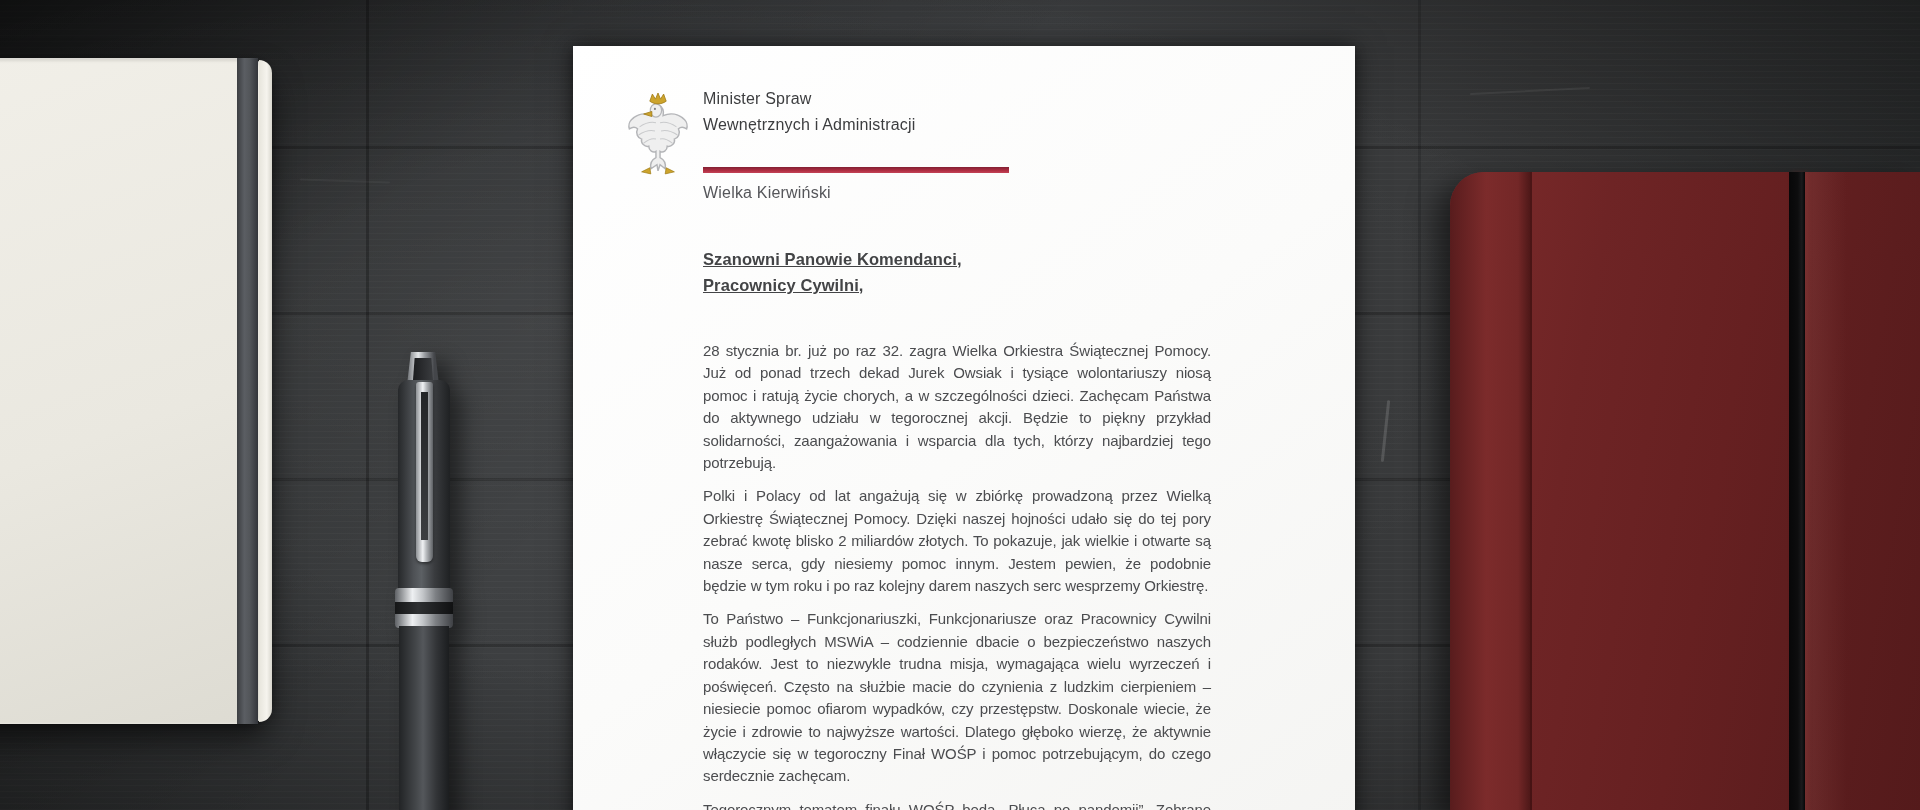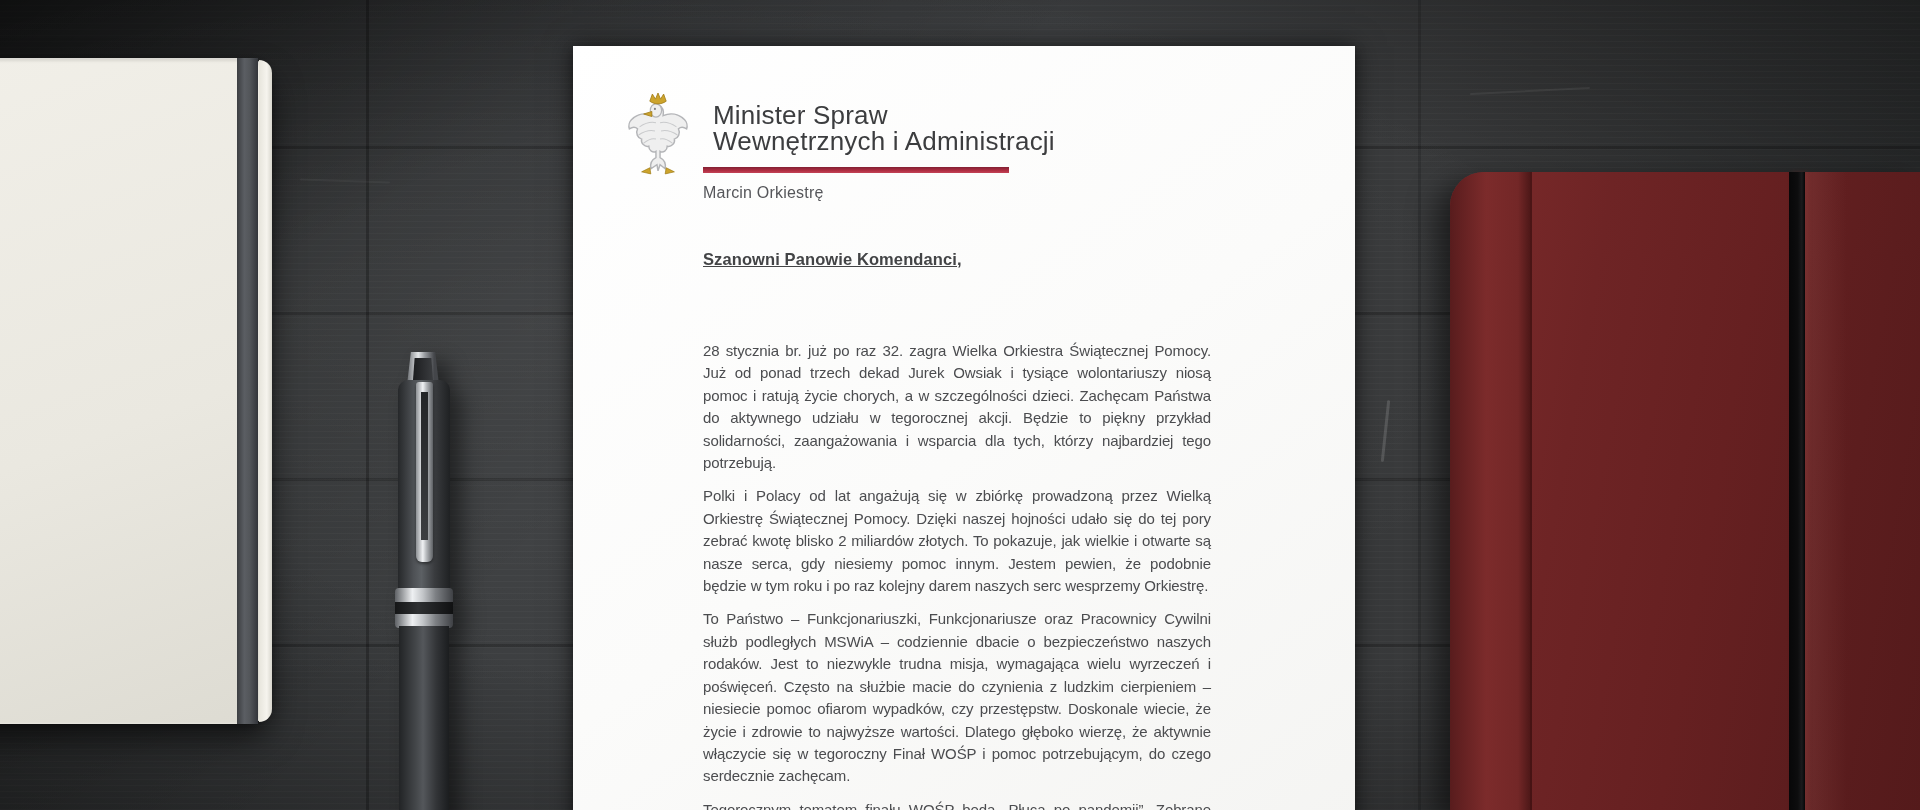--- a/index.html
+++ b/index.html
@@ -74,22 +74,22 @@
     position:absolute;left:8px;top:274px;width:50px;height:196px;
     background:linear-gradient(90deg,#222426 0%,#45484b 35%,#54575b 48%,#323437 75%,#1b1d1f 100%);
   }
   
   .paper{
     position:absolute;left:573px;top:46px;width:782px;height:815px;
     background:linear-gradient(145deg,#ffffff 0%,var(--paper,#fbfbfa) 50%,#f4f4f2 100%);
     box-shadow:0 0 26px rgba(0,0,0,0.5), 0 4px 10px rgba(0,0,0,0.35);
   }
   .emblem{position:absolute;left:52px;top:46px;width:66px;height:86px;}
-  .ministry{position:absolute;left:130px;top:57px;color:var(--header-text,#3c3d3f);
-    font-size:26px;line-height:25.5px;font-weight:500;letter-spacing:0.2px;margin-left:10px;}
+  .ministry{position:absolute;left:130px;top:40px;color:var(--header-text,#3c3d3f);
+    font-size:16px;line-height:25.5px;font-weight:500;letter-spacing:0.2px;}
   .red-line{position:absolute;left:130px;top:121px;width:306px;height:6px;
     background:linear-gradient(180deg,#822033 0%,var(--accent,#b02e42) 60%,#c44357 100%);}
   .minister-name{position:absolute;left:130px;top:138px;font-size:16px;color:#55565a;letter-spacing:0.2px;}
   .salutation{position:absolute;left:130px;top:200px;font-weight:bold;font-size:16.5px;
     line-height:26px;color:#434446;letter-spacing:0.1px;text-decoration:underline;}
   .body-text{position:absolute;left:130px;top:294px;width:524px;
     font-size:15px;line-height:22.4px;color:var(--body-text,#4b4c4f);
     text-align:justify;letter-spacing:-0.1px;}
   .body-text p{margin:0 16px 11px 0;}
   
@@ -160,24 +160,25 @@
       <path d="M40 74 L48 78 L39 80 Z" fill="#cda42c" stroke="#a07c18" stroke-width="0.7"></path>
     </svg>
 
     <div class="ministry">
       <div>Minister Spraw</div>
       <div>Wewnętrznych i Administracji</div>
     </div>
 
     <div class="red-line"></div>
 
-    <div class="minister-name">Marcin Orkiestrę</div>
+    <div class="minister-name">Wielka Kierwiński</div>
 
     <div class="salutation">
       <div>Szanowni Panowie Komendanci,</div>
+      <div>Pracownicy Cywilni,</div>
     </div>
 
     <div class="body-text">
       <p>28 stycznia br. już po raz 32. zagra Wielka Orkiestra Świątecznej Pomocy. Już od ponad trzech dekad Jurek Owsiak i tysiące wolontariuszy niosą pomoc i ratują życie chorych, a w szczególności dzieci. Zachęcam Państwa do aktywnego udziału w tegorocznej akcji. Będzie to piękny przykład solidarności, zaangażowania i wsparcia dla tych, którzy najbardziej tego potrzebują.</p>
       <p>Polki i Polacy od lat angażują się w zbiórkę prowadzoną przez Wielką Orkiestrę Świątecznej Pomocy. Dzięki naszej hojności udało się do tej pory zebrać kwotę blisko 2 miliardów złotych. To pokazuje, jak wielkie i otwarte są nasze serca, gdy niesiemy pomoc innym. Jestem pewien, że podobnie będzie w tym roku i po raz kolejny darem naszych serc wesprzemy Orkiestrę.</p>
       <p>To Państwo – Funkcjonariuszki, Funkcjonariusze oraz Pracownicy Cywilni służb podległych MSWiA – codziennie dbacie o bezpieczeństwo naszych rodaków. Jest to niezwykle trudna misja, wymagająca wielu wyrzeczeń i poświęceń. Często na służbie macie do czynienia z ludzkim cierpieniem – niesiecie pomoc ofiarom wypadków, czy przestępstw. Doskonale wiecie, że życie i zdrowie to najwyższe wartości. Dlatego głęboko wierzę, że aktywnie włączycie się w tegoroczny Finał WOŚP i pomoc potrzebującym, do czego serdecznie zachęcam.</p>
       <p>Tegorocznym tematem finału WOŚP będą „Płuca po pandemii”. Zebrane środki finansowe zostaną przeznaczone na zakup sprzętu medycznego dla 15 oddziałów pulmonologicznych dla dzieci i 49 oddziałów pulmonologicznych dla dorosłych. Pozyskane zostaną m.in. urządzenia służące do diagnostyki obrazowej, aparaty ultrasonograficzne, sprzęt do rehabilitacji pulmonologicznej i torakochirurgii,</p>
     </div>
   </div>
 

